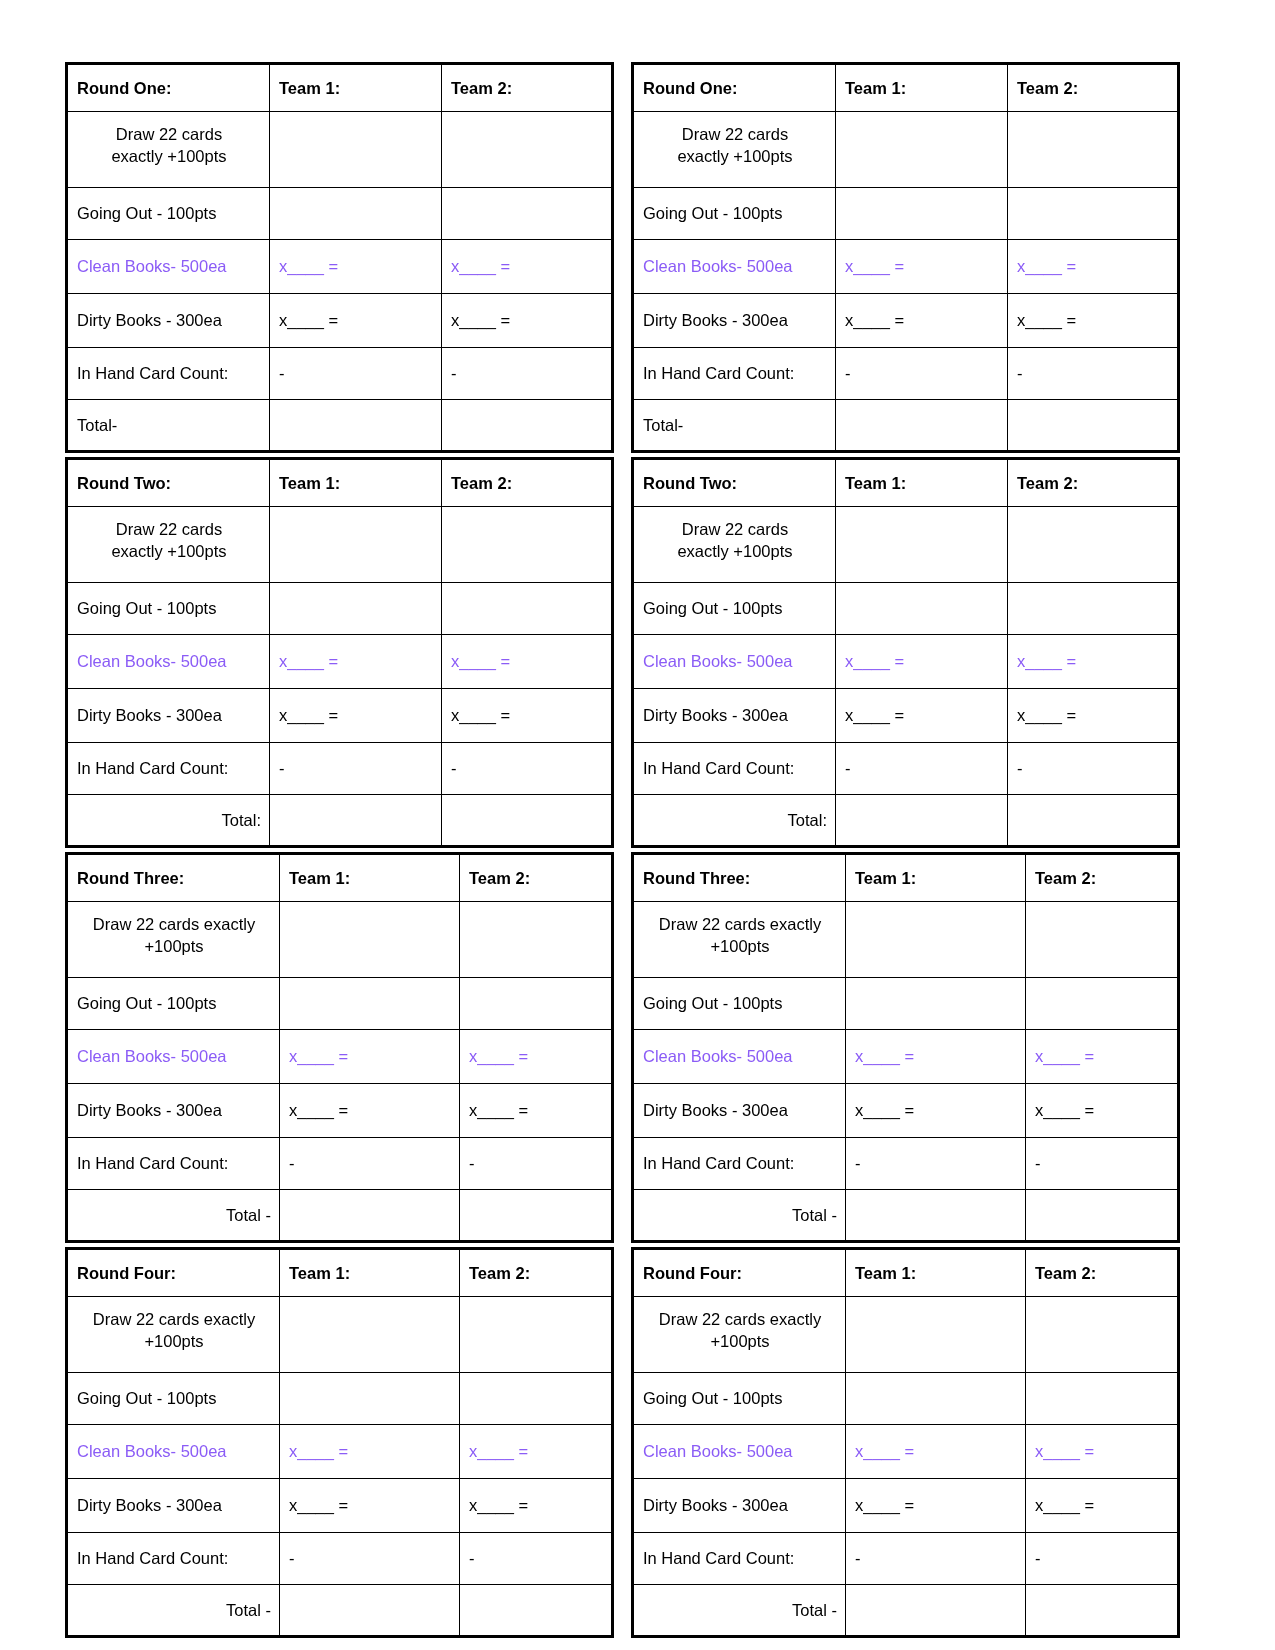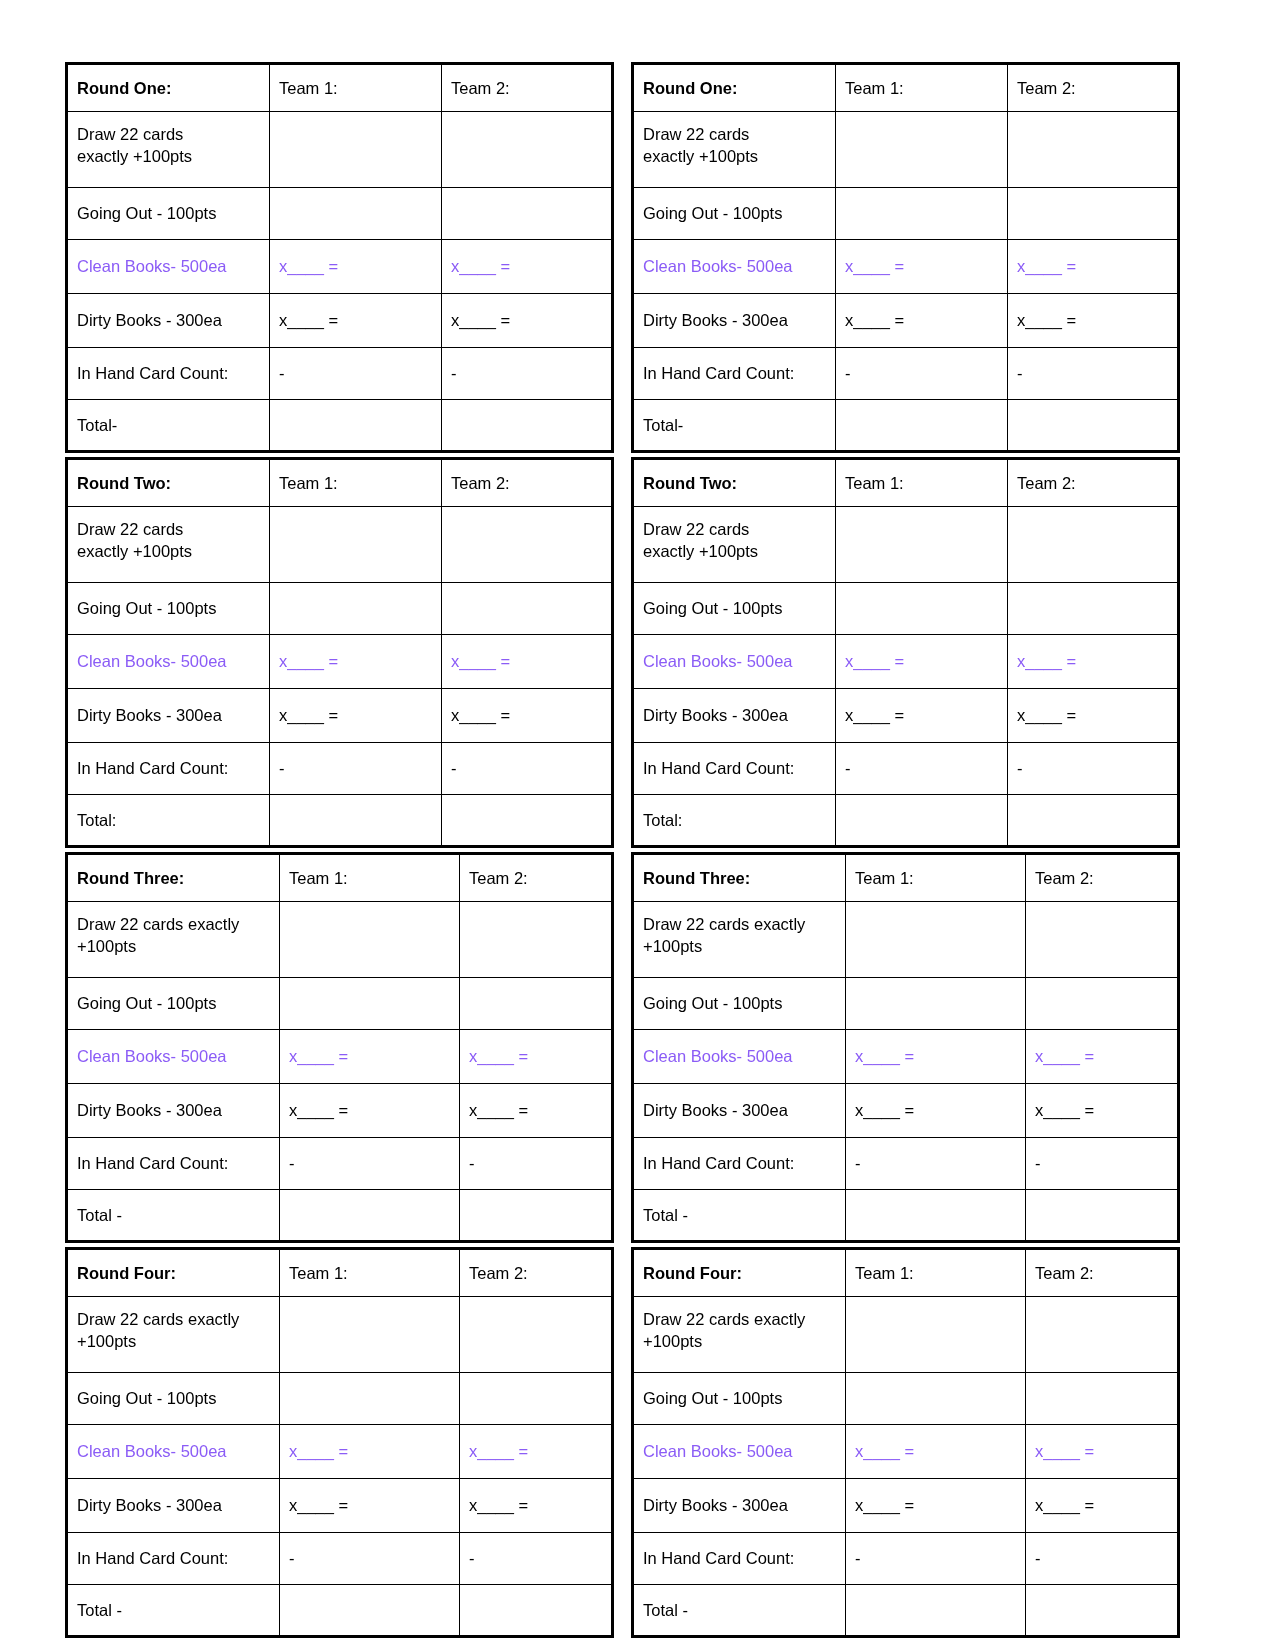--- a/index.html
+++ b/index.html
@@ -64,41 +64,41 @@
     box-sizing: border-box;
     background: #ffffff;
   }
 
   
   .round-block {
     border: 3px solid #000000;
   }
 
   .row-header td {
-    font-weight: normal;
+    font-weight: bold;
     height: 48px;
   }
   .row-header td.cell-label {
     font-weight: bold;
   }
 
-  .row-draw td { height: 76px; vertical-align: top; padding-top: 11px; }
+  .row-draw td { height: 76px; vertical-align: top; padding-top: 11px; text-align: center; }
   .row-going td { height: 52px; }
   .row-clean td { height: 54px; }
   .row-dirty td { height: 54px; }
   .row-hand td  { height: 52px; }
   .row-total td { height: 52px; }
 
   .cell-label { text-align: left; }
   .cell-team  { text-align: left; }
 
   .red { color: #8b5cf6; }
 
   .total-left   { text-align: left; margin-left: 16px; }
-  .total-center { text-align: left; padding-right: 58px; }
+  .total-center { text-align: right; padding-right: 58px; }
 
   .blank-line {
     white-space: pre;
   }
 
   .draw-text { white-space: pre-line; }
 </style>
 </head>
 <body>
 

